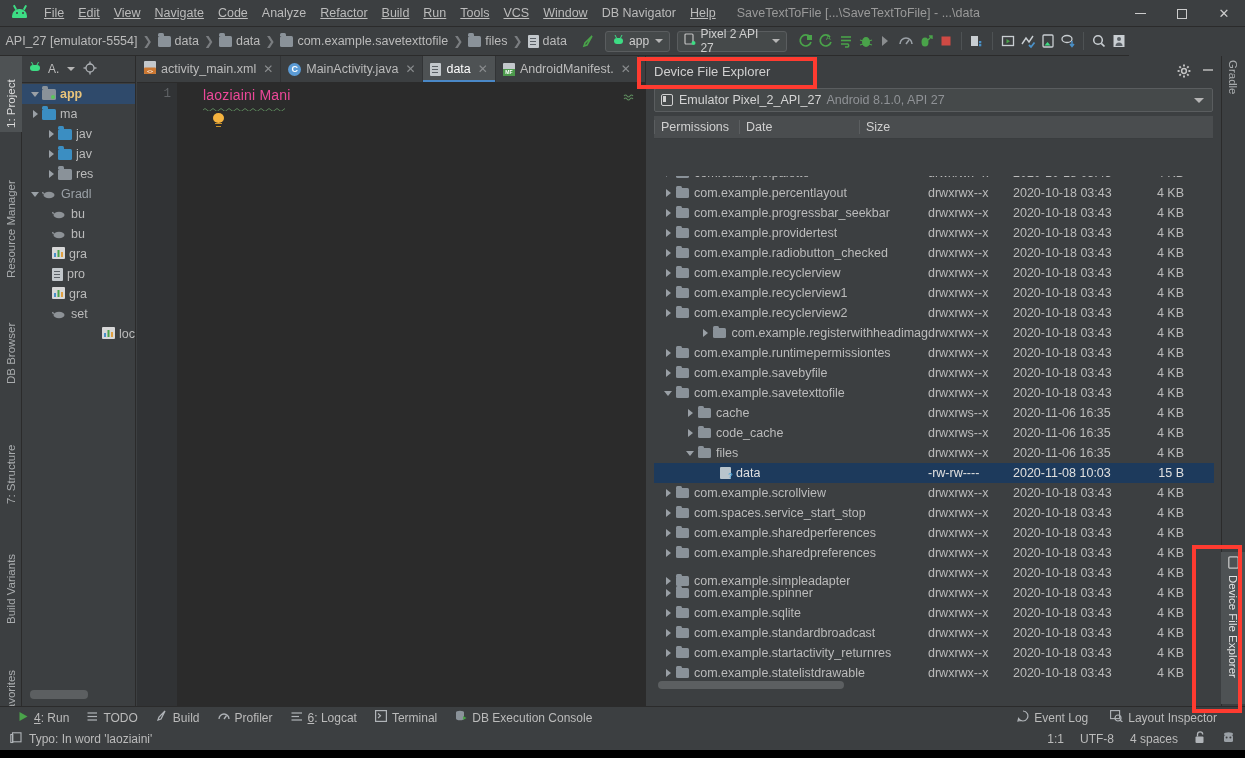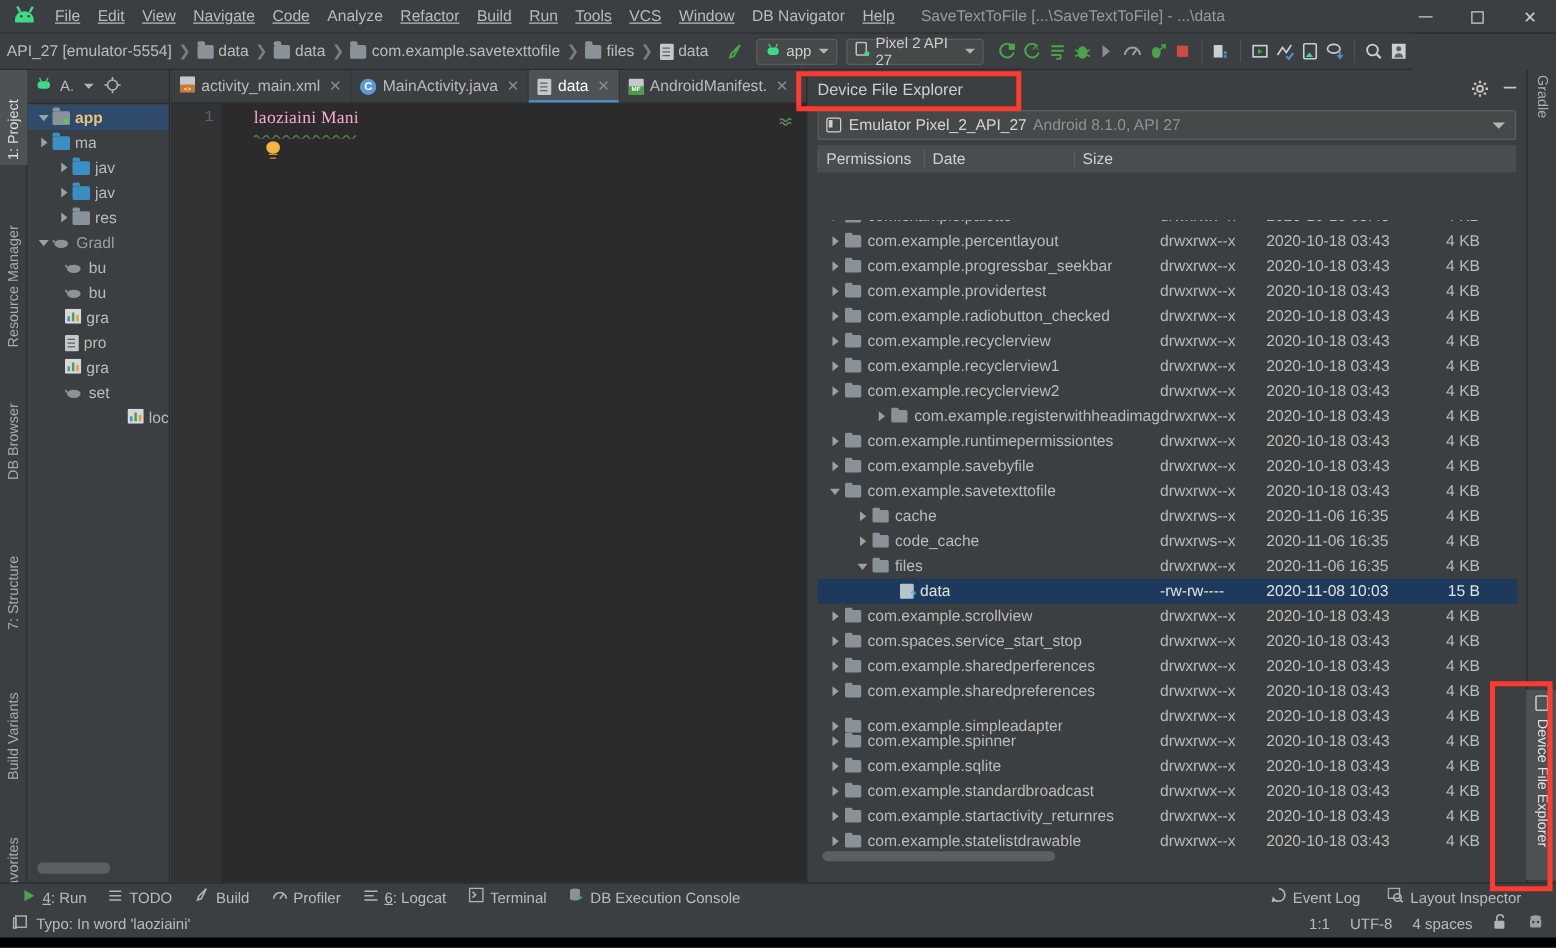--- a/index.html
+++ b/index.html
@@ -133,22 +133,22 @@
            display:flex;align-items:center;justify-content:center;flex:none;font-weight:bold;}
   .ic-mf{width:12px;height:13px;background:#c3c8cc;border-radius:1px;position:relative;flex:none;}
   .ic-mf::after{content:'MF';position:absolute;left:0;bottom:0;width:12px;height:7px;background:#4c9a4c;
                 font-size:5px;color:#fff;text-align:center;line-height:7px;font-weight:bold;}
   .ic-datafile{width:11px;height:13px;background:#c3c8cc;border-radius:1px;position:relative;flex:none;}
   .ic-datafile::after{content:'';position:absolute;left:2px;top:3px;width:6px;height:1px;background:#5a6066;box-shadow:0 3px 0 #5a6066,0 6px 0 #5a6066;}
 
   .gutter { position:absolute; left:0; top:27px; width:40px; bottom:0; background:#313335; }
   .lineno { position:absolute; right:6px; top:4px; color:#606366; font-size:12.5px; font-family:"Liberation Mono", monospace; }
   .codearea { position:absolute; left:40px; top:27px; right:0; bottom:0; background:#2b2b2b; }
-  .codeline { position:absolute; left:26px; top:4px; font-family:Liberation Serif, serif;
-              font-size:14px; color:#f9a8d4; letter-spacing:0.2px; }
+  .codeline { position:absolute; left:26px; top:4px; font-family:Liberation Sans, sans-serif;
+              font-size:14px; color:#ec4899; letter-spacing:0.2px; }
   .squiggle { position:absolute; left:26px; top:24px; width:82px; height:4px; }
   .bulb { position:absolute; left:36px; top:30px; width:11px; height:14px; }
   .bulb .g { position:absolute; left:0; top:0; width:11px; height:10px; border-radius:50%; background:#f5b33f; }
   .bulb .b1 { position:absolute; left:2px; top:10px; width:7px; height:1.4px; background:#c9912b; }
   .bulb .b2 { position:absolute; left:3px; top:12.5px; width:5px; height:1.4px; background:#c9912b; }
 
   
   .dfe { position:absolute; left:645px; top:56px; width:576px; height:651px; background:#3c3f41;
          border-left:1px solid #2b2b2b; }
   .dfe-head { height:30px; display:flex; align-items:center; padding:0 8px; position:relative; }

